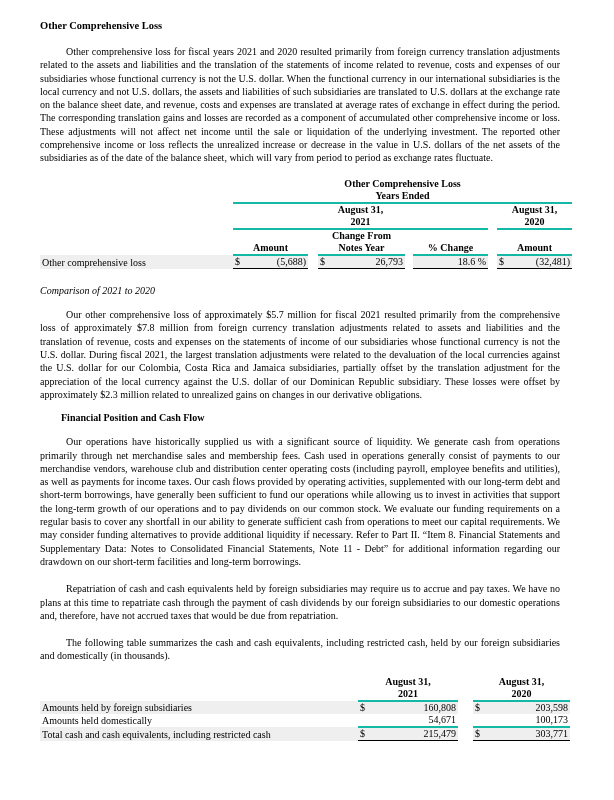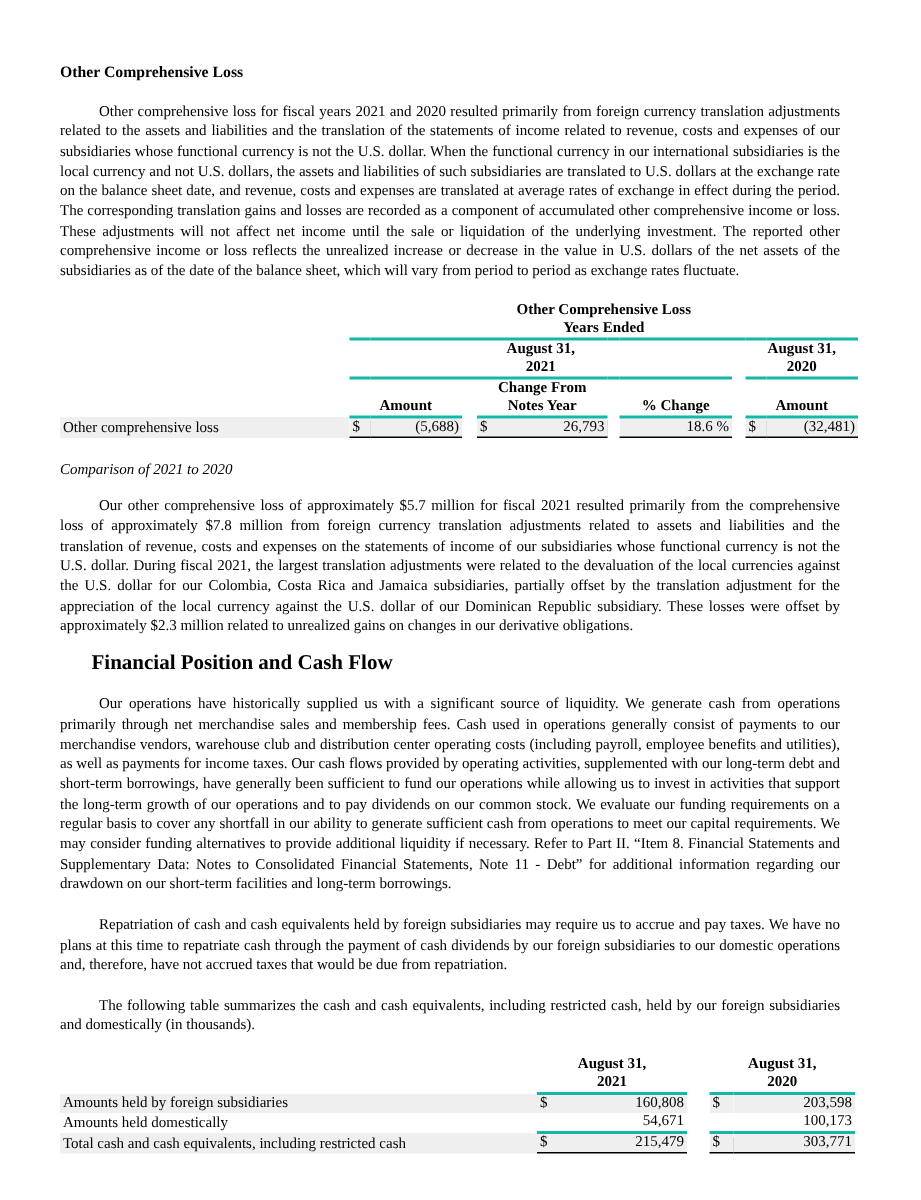--- a/index.html
+++ b/index.html
@@ -1,20 +1,20 @@
 <!DOCTYPE html>
 <html><head>
 <meta charset="utf-8">
 <style>
   html,body{margin:0;padding:0;background:#fff;}
   .page{
     position:relative;
     width:602px;height:800px;
     box-sizing:border-box;
-    padding:43px 42px 0 40px;
+    padding:20px 42px 0 40px;
     background:#fff;
     font-family:"Liberation Serif","DejaVu Serif",serif;
     font-size:10px;
     color:#000;
     overflow:hidden;
   }
   .h-bold{font-weight:bold;font-size:10.5px;margin:0;}
   p.body{
     margin:0;
     text-align:justify;
@@ -114,21 +114,21 @@
       <td class="gray dbl val">(32,481)</td>
     </tr>
   </tbody>
     </table>
 
   <p class="italic-head" style="margin-top:16px;">Comparison of 2021 to 2020</p>
 
   <p class="body" style="margin-top:12px;">Our other comprehensive loss of approximately $5.7 million for fiscal 2021 resulted primarily from the comprehensive loss of approximately $7.8 million from foreign currency translation adjustments related to assets and liabilities and the translation of revenue, costs and expenses on the statements of income of our subsidiaries whose functional currency is not the U.S. dollar. During fiscal 2021, the largest translation adjustments were related to the devaluation of the local currencies against the U.S. dollar for our Colombia, Costa Rica and Jamaica subsidiaries, partially offset by the translation adjustment for the appreciation of the local currency against the U.S. dollar of our Dominican Republic subsidiary. These losses were offset by approximately $2.3 million related to unrealized gains on changes in our derivative obligations.</p>
 
 
-  <h3 class="h-bold indent-sub" style="font-size:14px;margin-top:11px;">Financial Position and Cash Flow</h3>
+  <h3 class="h-bold indent-sub" style="font-size:10px;margin-top:11px;">Financial Position and Cash Flow</h3>
 
   <p class="body" style="margin-top:12px;">Our operations have historically supplied us with a significant source of liquidity. We generate cash from operations primarily through net merchandise sales and membership fees. Cash used in operations generally consist of payments to our merchandise vendors, warehouse club and distribution center operating costs (including payroll, employee benefits and utilities), as well as payments for income taxes. Our cash flows provided by operating activities, supplemented with our long-term debt and short-term borrowings, have generally been sufficient to fund our operations while allowing us to invest in activities that support the long-term growth of our operations and to pay dividends on our common stock. We evaluate our funding requirements on a regular basis to cover any shortfall in our ability to generate sufficient cash from operations to meet our capital requirements. We may consider funding alternatives to provide additional liquidity if necessary. Refer to Part II. “Item 8. Financial Statements and Supplementary Data: Notes to Consolidated Financial Statements, Note 11 - Debt” for additional information regarding our drawdown on our short-term facilities and long-term borrowings.</p>
 
   <p class="body" style="margin-top:14px;">Repatriation of cash and cash equivalents held by foreign subsidiaries may require us to accrue and pay taxes. We have no plans at this time to repatriate cash through the payment of cash dividends by our foreign subsidiaries to our domestic operations and, therefore, have not accrued taxes that would be due from repatriation.</p>
 
   <p class="body" style="margin-top:14px;">The following table summarizes the cash and cash equivalents, including restricted cash, held by our foreign subsidiaries and domestically (in thousands).</p>
 
   <table class="t2" style="margin-top:13px;">
     <colgroup>
       <col style="width:318px">

